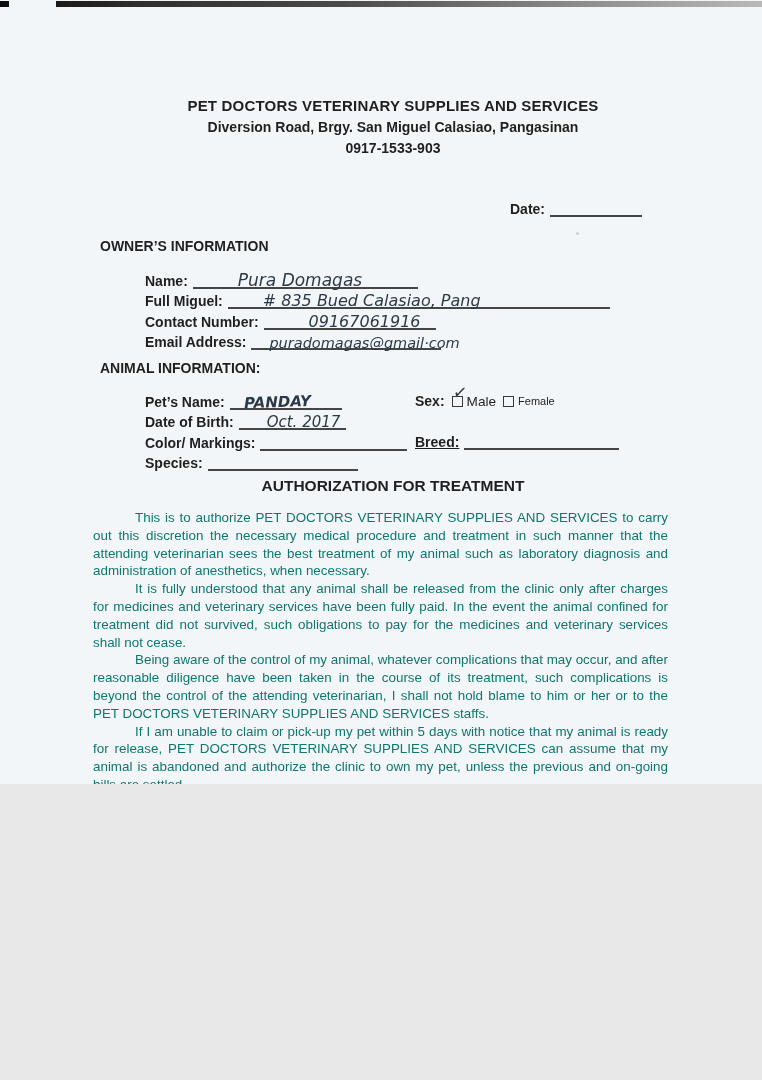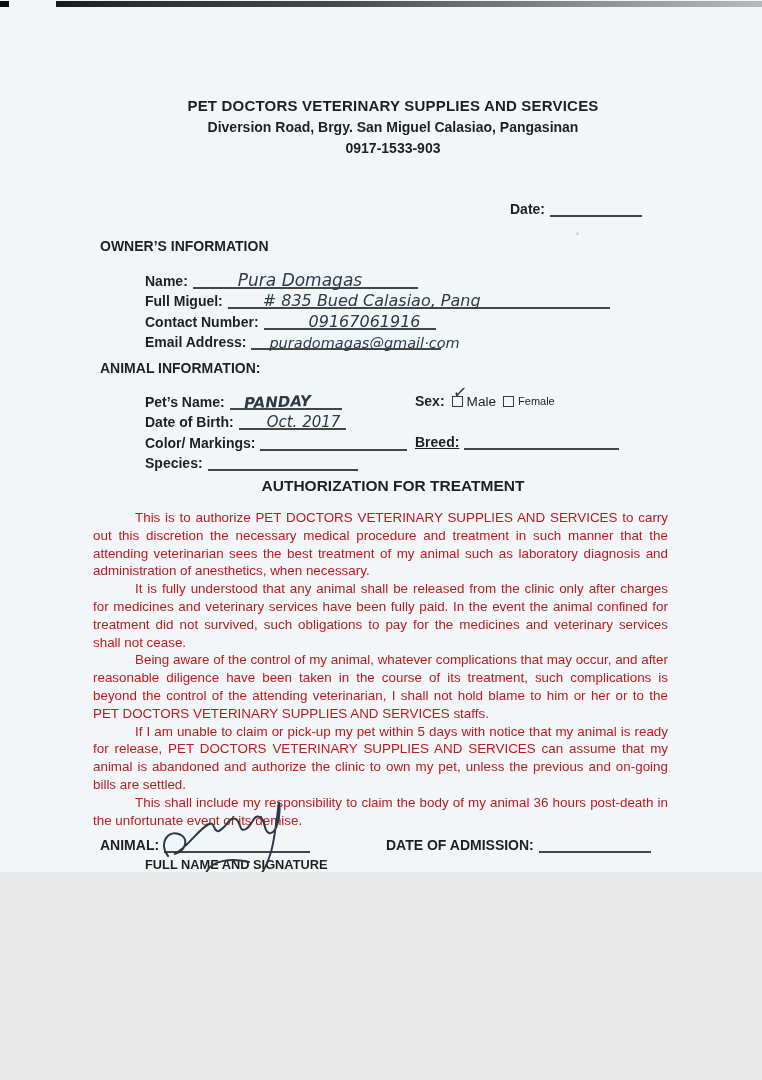--- a/index.html
+++ b/index.html
@@ -1,17 +1,17 @@
 <!DOCTYPE html>
 <html><head>
 <meta charset="utf-8">
 <style>
   html,body { margin:0; padding:0; background:#e8e8e8; }
   .paper {
-    position:relative; width:762px; height:872px; overflow:hidden;
+    position:relative; width:762px; height:784px; overflow:hidden;
     background:#f3f6f9;
     font-family:"Liberation Sans", sans-serif;
     color:#1f1f1f;
   }
   
   .scan-bar { position:absolute; top:1px; left:0; width:762px; height:6px;
     background:linear-gradient(90deg,#0c0c0c 0%,#2e2e2e 18%,#4a4a4a 45%,#8a8a8a 75%,#b9b9b9 100%); }
   .scan-bar-gap { position:absolute; top:0; left:9px; width:47px; height:7px; background:#f3f6f9; }
   .speck { position:absolute; width:3px; height:3px; border-radius:50%; background:#b9c2c9; opacity:.7; }
 
@@ -51,21 +51,21 @@
   #breed-group { position:absolute; left:415px; top:429px; display:flex; align-items:flex-end; height:20.5px;text-decoration:underline; }
   .cb { width:9px; height:9px; border:1.5px solid #3a3a3a; display:inline-block; position:relative; margin:0 4px 0 7px; }
   .cb-check { position:absolute; left:0px; top:-13px; font-size:17px; line-height:17px;
               color:#2c3947; font-family:"DejaVu Sans",sans-serif; transform:rotate(6deg); }
 
   .auth-title { position:absolute; top:477px; left:0; width:762px; text-align:center;
                 transform:translateX(12px); font-size:15.5px; font-weight:bold; }
 
   .body-text { position:absolute; top:509px; left:93px; width:575px; }
   .body-text p { margin:0; text-indent:42px; text-align:justify;
-                 font-size:13.4px; line-height:17.8px; color:#b91c1c; }
+                 font-size:13.4px; line-height:17.8px; color:#0f766e; }
 
   #signed-row { position:absolute; top:836px; left:100px; display:flex; align-items:flex-end; }
   #signed-row .flabel, #admission-row .flabel { font-size:14px; }
   #sig-caption { position:absolute; top:857px; left:145px; font-size:12.8px; font-weight:bold; }
   #admission-row { position:absolute; top:836px; left:386px; display:flex; align-items:flex-end; }
   #signature-svg { position:absolute; left:152px; top:788px; }
 </style>
 </head>
 <body>
 

